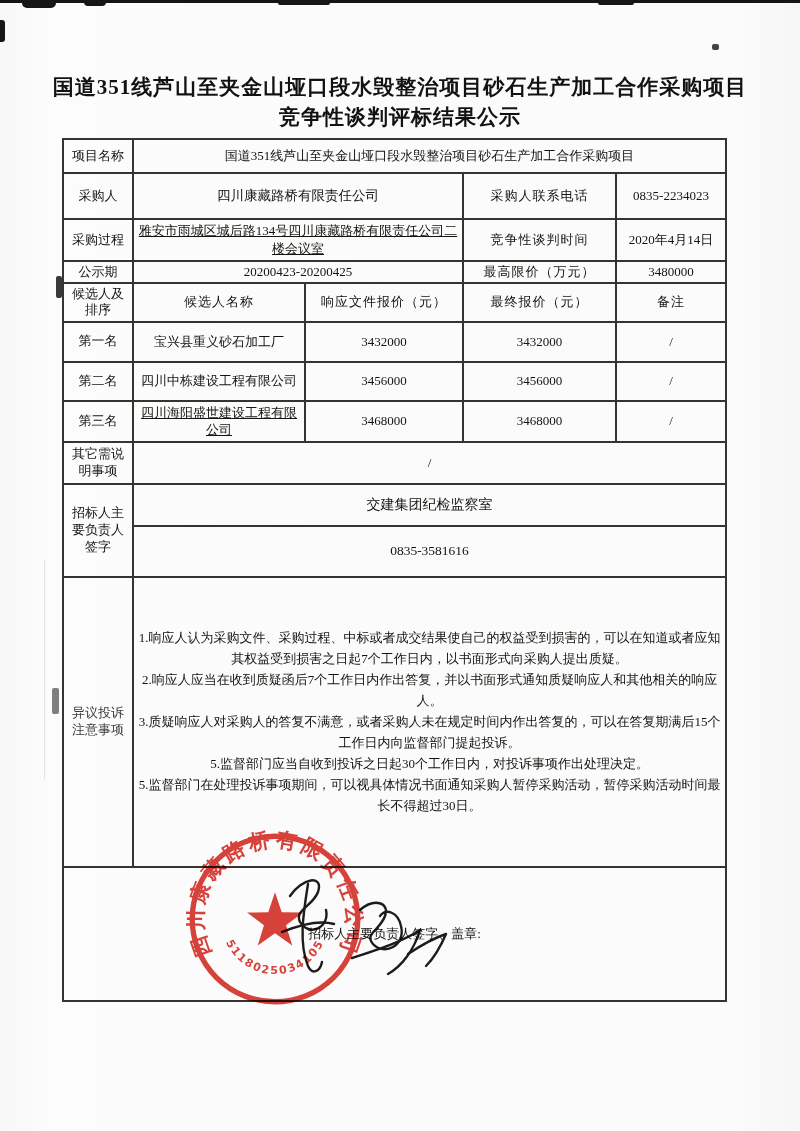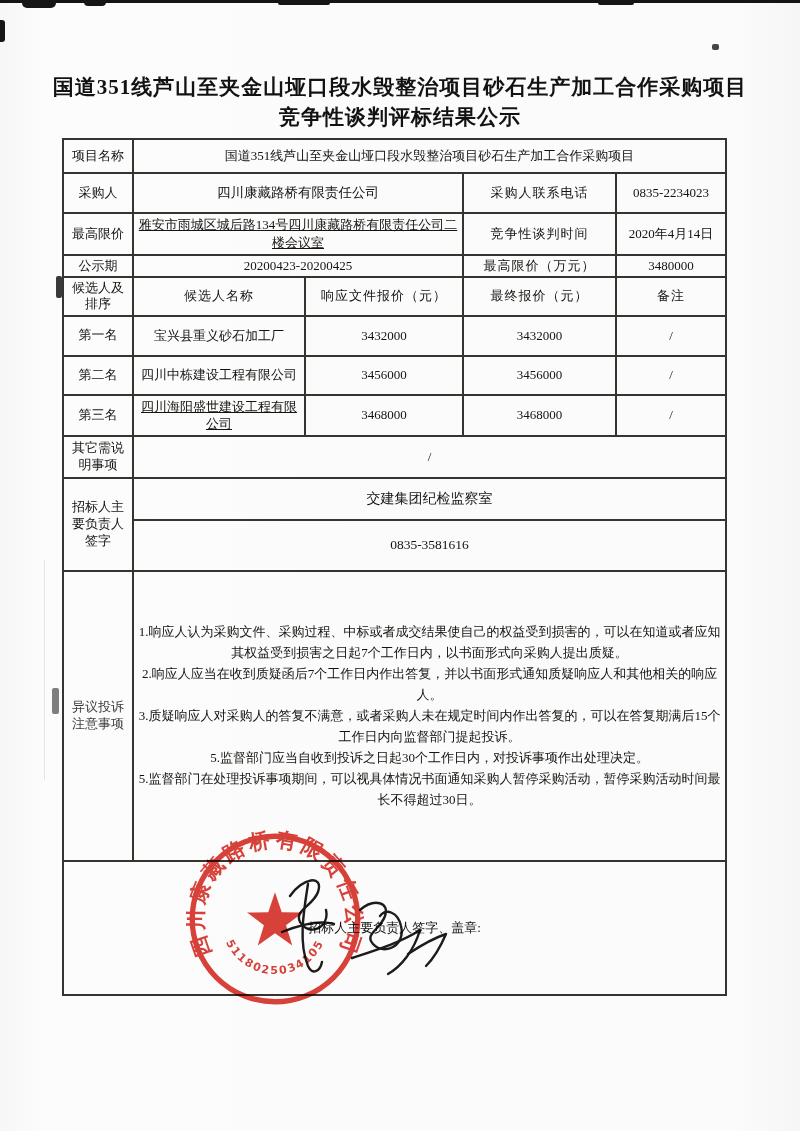--- a/index.html
+++ b/index.html
@@ -75,29 +75,29 @@
         <col style="width:153px">
         <col style="width:110px">
       </colgroup>
 
     <tbody>
         <tr style="height:34px">
       <td class="lbl">项目名称</td>
       <td colspan="4" class="leftval">国道351线芦山至夹金山垭口段水毁整治项目砂石生产加工合作采购项目</td>
     </tr>
 
-    <tr style="height:40px">
+    <tr style="height:46px">
       <td class="lbl">采购人</td>
       <td colspan="2" style="font-size:13.5px">四川康藏路桥有限责任公司</td>
       <td class="mid">采购人联系电话</td>
       <td class="num">0835-2234023</td>
     </tr>
 
     <tr style="height:42px">
-      <td class="lbl">最高限价</td>
+      <td class="lbl">采购过程</td>
       <td colspan="2" class="addr">雅安市雨城区城后路134号四川康藏路桥有限责任公司二楼会议室</td>
       <td class="mid">竞争性谈判时间</td>
       <td style="font-size:13px">2020年4月14日</td>
     </tr>
 
     <tr style="height:22px">
       <td class="lbl" style="padding-top:0;padding-bottom:0">公示期</td>
       <td colspan="2" class="num" style="padding-top:0;padding-bottom:0">20200423-20200425</td>
       <td class="mid" style="padding-top:0;padding-bottom:0">最高限价（万元）</td>
       <td class="num" style="padding-top:0;padding-bottom:0">3480000</td>

